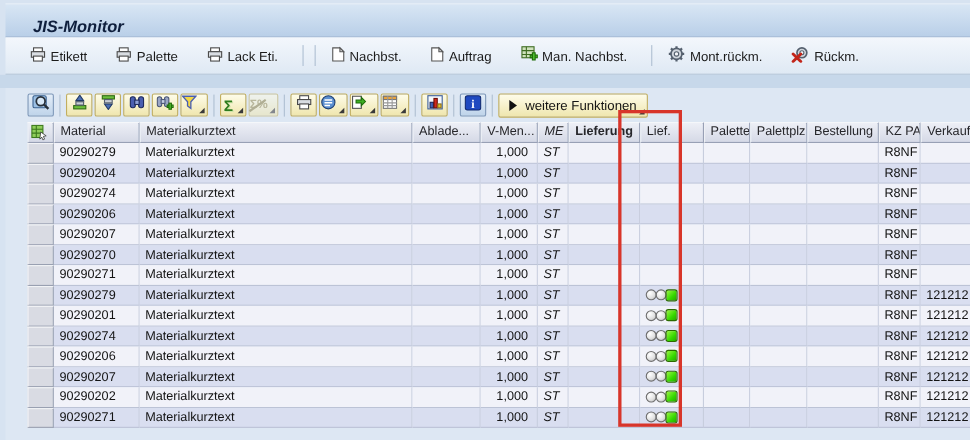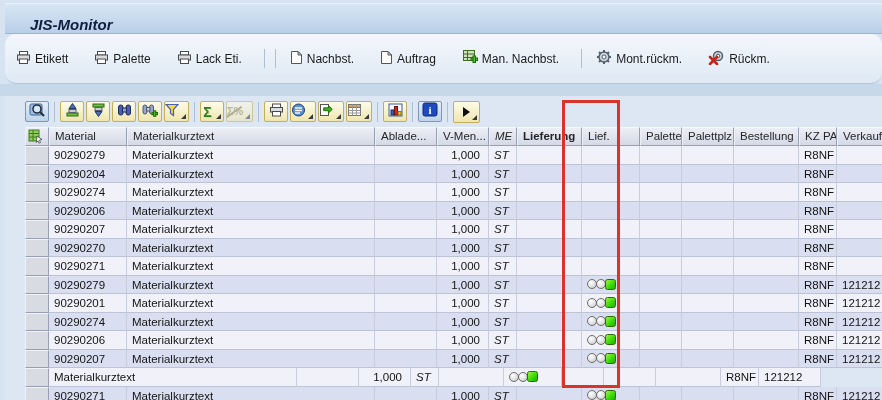--- a/index.html
+++ b/index.html
@@ -15,26 +15,25 @@
     height:31px; margin-left:5px;
     background:linear-gradient(#d8e6f4,#b9cfe8);
     border-top:1px solid #e8f0f8;
     border-bottom:1px solid #9db4d2;
     display:flex; align-items:flex-end; padding-left:25px;
   }
   .title-text{ font-size:15px; font-weight:bold; font-style:italic; color:#0f1f3d; }
 
   
   .app-toolbar{
-    height:50px; margin-left:5px;
+    height:34px; margin-left:5px;
     background:linear-gradient(#f3f7fc,#dfe9f4);
     border-bottom:1px solid #b6c6d8;
-    display:flex; align-items:center; padding-left:5px;
+    display:flex; align-items:center; padding-left:16px;
     white-space:nowrap;
-    border-radius:11px;
   }
   .tb-btn{
     display:inline-flex; align-items:center; gap:4px;
     padding:3px 6px; margin-right:14px;
     font-size:12px; color:#1b1b1b; cursor:default;
   }
   .tb-sep{ width:1px; height:19px; background:#aebfd2; margin:0 8px 0 2px; flex:none; }
   .tb-btn svg{ flex:none; }
 
   
@@ -327,20 +326,21 @@
     <span class="ybtn blue">
       <span><svg width="16" height="15">
             <rect x="1" y="1" width="14" height="13" rx="2" fill="#1f49c0" stroke="#122a70"></rect>
             <text x="8" y="12" text-anchor="middle" font-family="Liberation Serif, serif" font-size="11" font-weight="bold" fill="#ffffff">i</text>
           </svg></span>
     </span>
     <span class="ysep"></span>
 
     <span class="ybtn dd wf-btn">
       <span class="play-tri"></span>
+      <span>weitere Funktionen</span>
     </span>
   </div>
 
   <div class="grid">
     <div class="hrow">
       <div class="hcell sel w-sel">
         <span><svg width="15" height="15">
               <rect x="1" y="1" width="10" height="11" fill="#8fce5a" stroke="#3d7a1e"></rect>
               <line x1="1" y1="4.5" x2="11" y2="4.5" stroke="#3d7a1e"></line>
               <line x1="1" y1="8" x2="11" y2="8" stroke="#3d7a1e"></line>
@@ -593,20 +593,21 @@
     </div>
     <div class="cell w-pal"></div>
     <div class="cell w-plz"></div>
     <div class="cell w-best"></div>
     <div class="cell w-kz">R8NF</div>
     <div class="cell w-verk">121212</div>
   </div>
 
   <div class="trow odd">
     <div class="cell selbtn w-sel"></div>
+    <div class="cell w-mat">90290202</div>
     <div class="cell w-mkt">Materialkurztext</div>
     <div class="cell w-abl"></div>
     <div class="cell w-vmen num">1,000</div>
     <div class="cell w-me">ST</div>
     <div class="cell w-lfg"></div>
     <div class="cell w-lief">
       <span class="light show">
         <span class="lc"></span>
         <span class="lc"></span>
         <span class="ls"></span>

